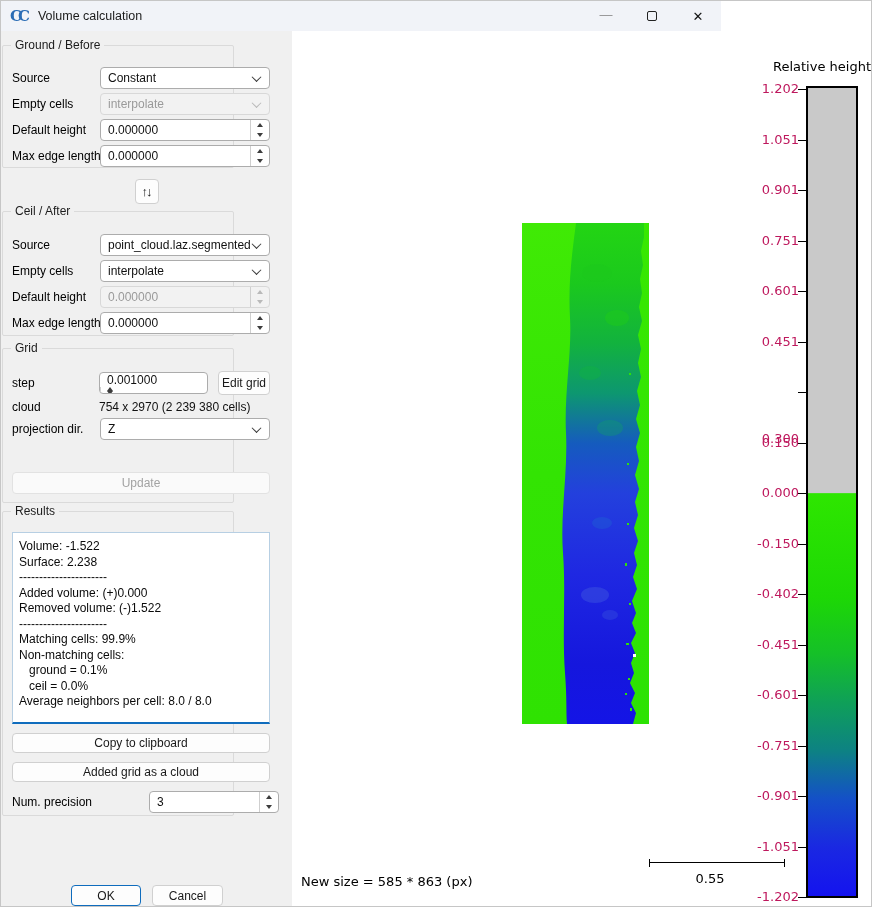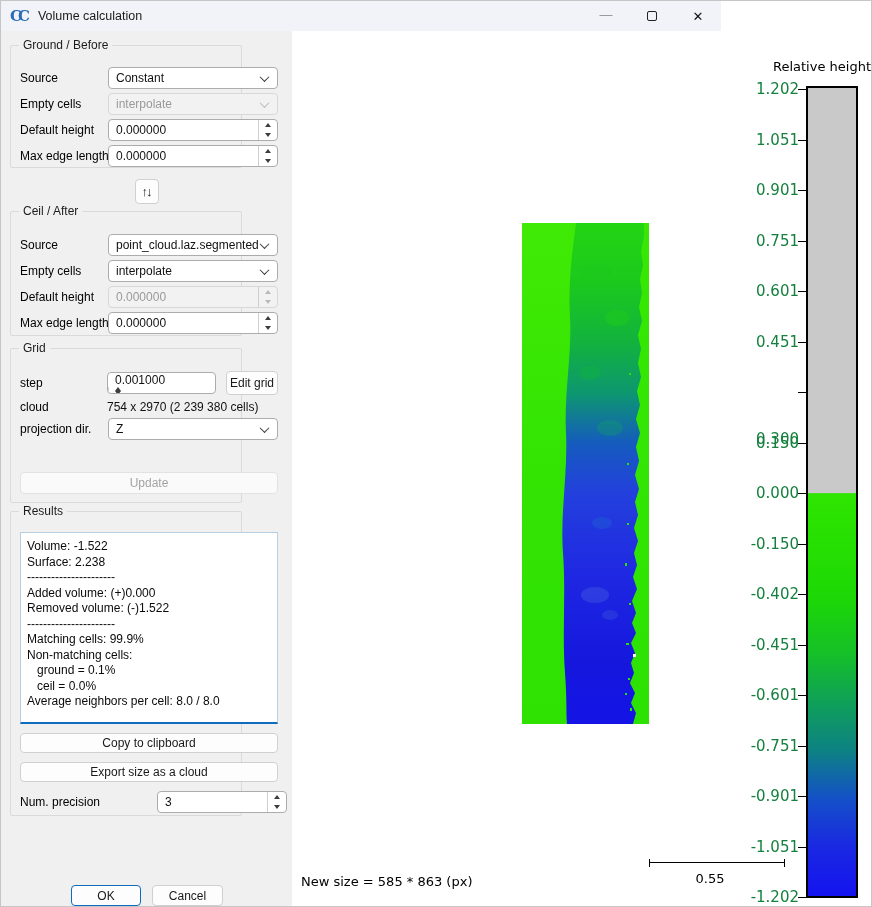--- a/index.html
+++ b/index.html
@@ -13,21 +13,21 @@
   .app-icon { margin-left:9px; font-family:"DejaVu Serif", serif; font-weight:700; font-size:15px; color:#2a6cb5; letter-spacing:-4px; padding-right:4px; }
   .win-title { margin-left:8px; font-size:12.5px; color:#1b1b1b; }
   .win-controls { position:absolute; right:0; top:0; height:30px; display:flex; }
   .wc { width:46px; height:30px; display:flex; align-items:center; justify-content:center; cursor:default; }
   .wc.min span { color:#8f8f8f; font-size:13px; margin-top:-4px; }
   .max-box { width:10px; height:10px; border:1.2px solid #222; border-radius:2px; display:inline-block; }
   .wc.close span { color:#111; font-size:13px; }
 
   
   .left-panel { position:absolute; left:0; top:30px; width:291px; height:877px; background:#f0f0f0; }
-  .group { position:absolute; left:9px; width:232px; border:1px solid #dadada; border-radius:2px; }
+  .group { position:absolute; left:1px; width:232px; border:1px solid #dadada; border-radius:2px; }
   .gtitle { position:absolute; top:-8px; left:8px; background:#f0f0f0; padding:0 4px; font-size:12px; color:#1c1c1c; }
   .g-ground  { top:14px;  height:123px; }
   .g-ceil    { top:180px; height:125px; }
   .g-grid    { top:317px; height:155px; }
   .g-results { top:480px; height:305px; }
 
   .row { position:absolute; left:9px; width:258px; height:22px; display:flex; align-items:center; }
   .row .lbl { color:#000; }
   .row .field-right { position:absolute; right:0; }
 
@@ -68,21 +68,21 @@
 
   .footer-btn { position:absolute; height:21px; }
   .btn-ok { left:70px; top:854px; width:70px; }
   .btn-cancel { left:151px; top:854px; width:71px; }
 
   
   .viewport { position:absolute; left:291px; top:30px; width:581px; height:877px; background:#fff;
               font-family:"DejaVu Sans", sans-serif; }
   .cb-title { position:absolute; top:28px; right:2px; font-size:13px; color:#000; }
   .colorbar { position:absolute; left:514px; top:55px; width:52px; height:812px; border:2px solid #000; }
-  .cb-label { position:absolute; right:74px; width:70px; text-align:right; font-size:15px; color:#15803d; line-height:16px; }
+  .cb-label { position:absolute; right:74px; width:70px; text-align:right; font-size:13px; color:#be185d; line-height:16px; }
   .cb-tick  { position:absolute; left:506px; width:8px; height:0; border-top:1px solid #000; }
   .cloud { position:absolute; left:230px; top:192px; }
   .scalebar { position:absolute; left:357px; top:828px; width:136px; height:8px;
               border-left:1px solid #000; border-right:1px solid #000; }
   .scalebar .mid { position:absolute; left:0; right:0; top:3px; border-top:1px solid #000; }
   .scalebar-label { position:absolute; left:383px; top:840px; width:70px; text-align:center; font-size:13px; color:#000; }
   .newsize { position:absolute; left:9px; top:843px; font-size:13px; color:#000; }
 </style>
 </head>
 <body>
@@ -241,21 +241,21 @@
 ----------------------
 Added volume: (+)0.000
 Removed volume: (-)1.522
 ----------------------
 Matching cells: 99.9%
 Non-matching cells:
    ground = 0.1%
    ceil = 0.0%
 Average neighbors per cell: 8.0 / 8.0</div>
       <button class="btn wide-btn btn-copy">Copy to clipboard</button>
-      <button class="btn wide-btn btn-export">Export size as a cloud</button>
+      <button class="btn wide-btn btn-export">Added grid as a cloud</button>
       <div class="row precision-row">
         <span class="lbl">Num. precision</span>
         <div class="spin precision-spin">
           <span class="val">3</span>
           <span class="btns">
               <span class="half">
                 <i class="tri-up"></i>
               </span>
               <span class="half">
                 <i class="tri-dn"></i>

